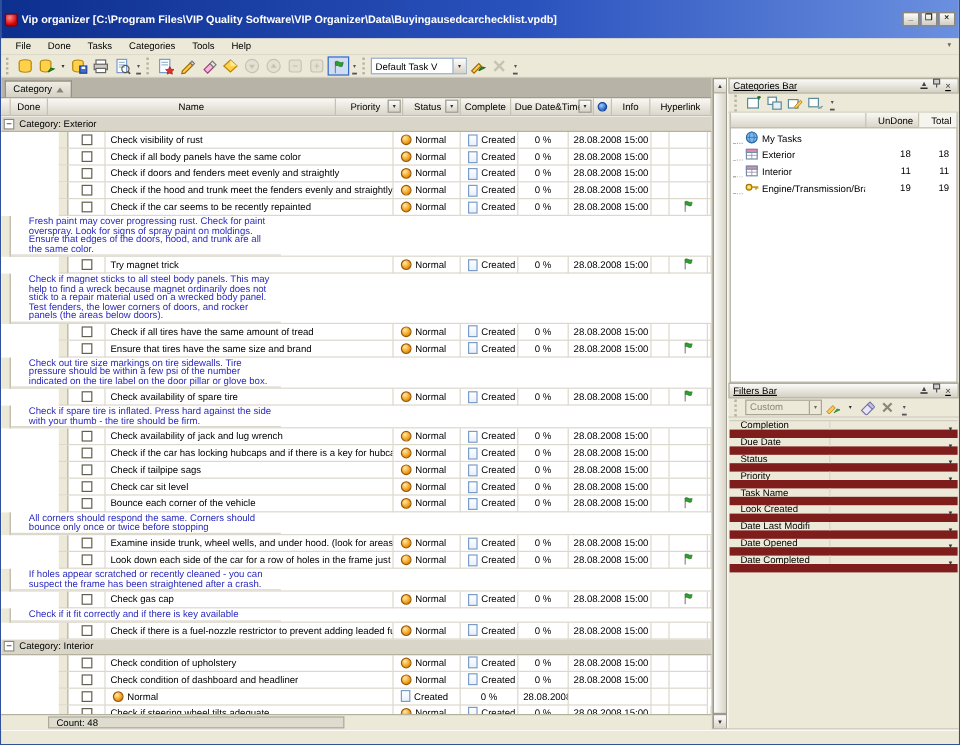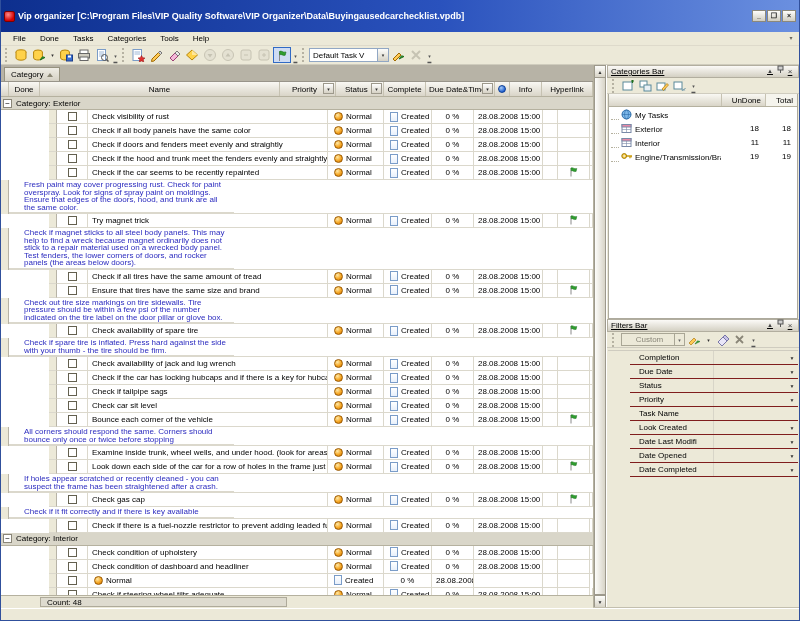--- a/index.html
+++ b/index.html
@@ -86,24 +86,24 @@
   .chcell{display:flex;align-items:center;justify-content:flex-end;padding-right:4px;border-left:1px solid #c6c2b2;}
   .chcell.total{background:#f5f4ed;}
   .tree-row{height:14px;display:grid;grid-template-columns:1fr 44px 32px;align-items:center;font-size:8px;}
   .tr-label{display:flex;align-items:flex-end;overflow:hidden;white-space:nowrap;padding-left:2px;}
   .tree-line{width:8px;height:0;border-top:1px dotted #b5b19f;margin-right:2px;flex:none;}
   .tr-icon{width:11px;height:11px;margin-right:3px;flex:none;display:flex;align-items:center;justify-content:center;}
   .tr-num{text-align:right;padding-right:6px;}
 
   .filter-panel{flex:1;display:flex;flex-direction:column;min-height:0;}
   .f-combo{width:64px;height:13px;background:#ece9d8;border:1px solid #a9a695;display:flex;align-items:center;flex:none;}
-  .f-combo .cval{flex:1;padding-left:3px;color:#8a877a;font-size:8px;text-align:center;}
+  .f-combo .cval{flex:1;padding-left:3px;color:#8a877a;font-size:8px;}
   .f-combo .carr{width:10px;height:11px;font-size:5px;display:flex;align-items:center;justify-content:center;color:#666;border-left:1px solid #a9a695;}
   .frows{flex:1;margin:2px 1px 0 1px;border-top:1px solid #cfccc0;}
-  .frow{height:14px;display:grid;grid-template-columns:84px 1fr;border-bottom:1px solid #7f1d1d;margin-left:22px;}
+  .frow{height:14px;display:grid;grid-template-columns:84px 1fr;border-bottom:7px solid #7f1d1d;}
   .flabel{display:flex;align-items:center;padding-left:9px;border-right:1px solid #d8d5c8;overflow:hidden;white-space:nowrap;}
   .fvalue{position:relative;}
   .fdrop{position:absolute;right:1px;top:2px;width:10px;height:10px;font-size:5px;color:#333;display:flex;align-items:center;justify-content:center;}
 
   
   .statusbar{height:12px;flex:none;background:#ece9d8;border-top:1px solid #fff;box-shadow:0 -1px 0 #c3bfae;}
 </style>
 </head>
 <body>
 

